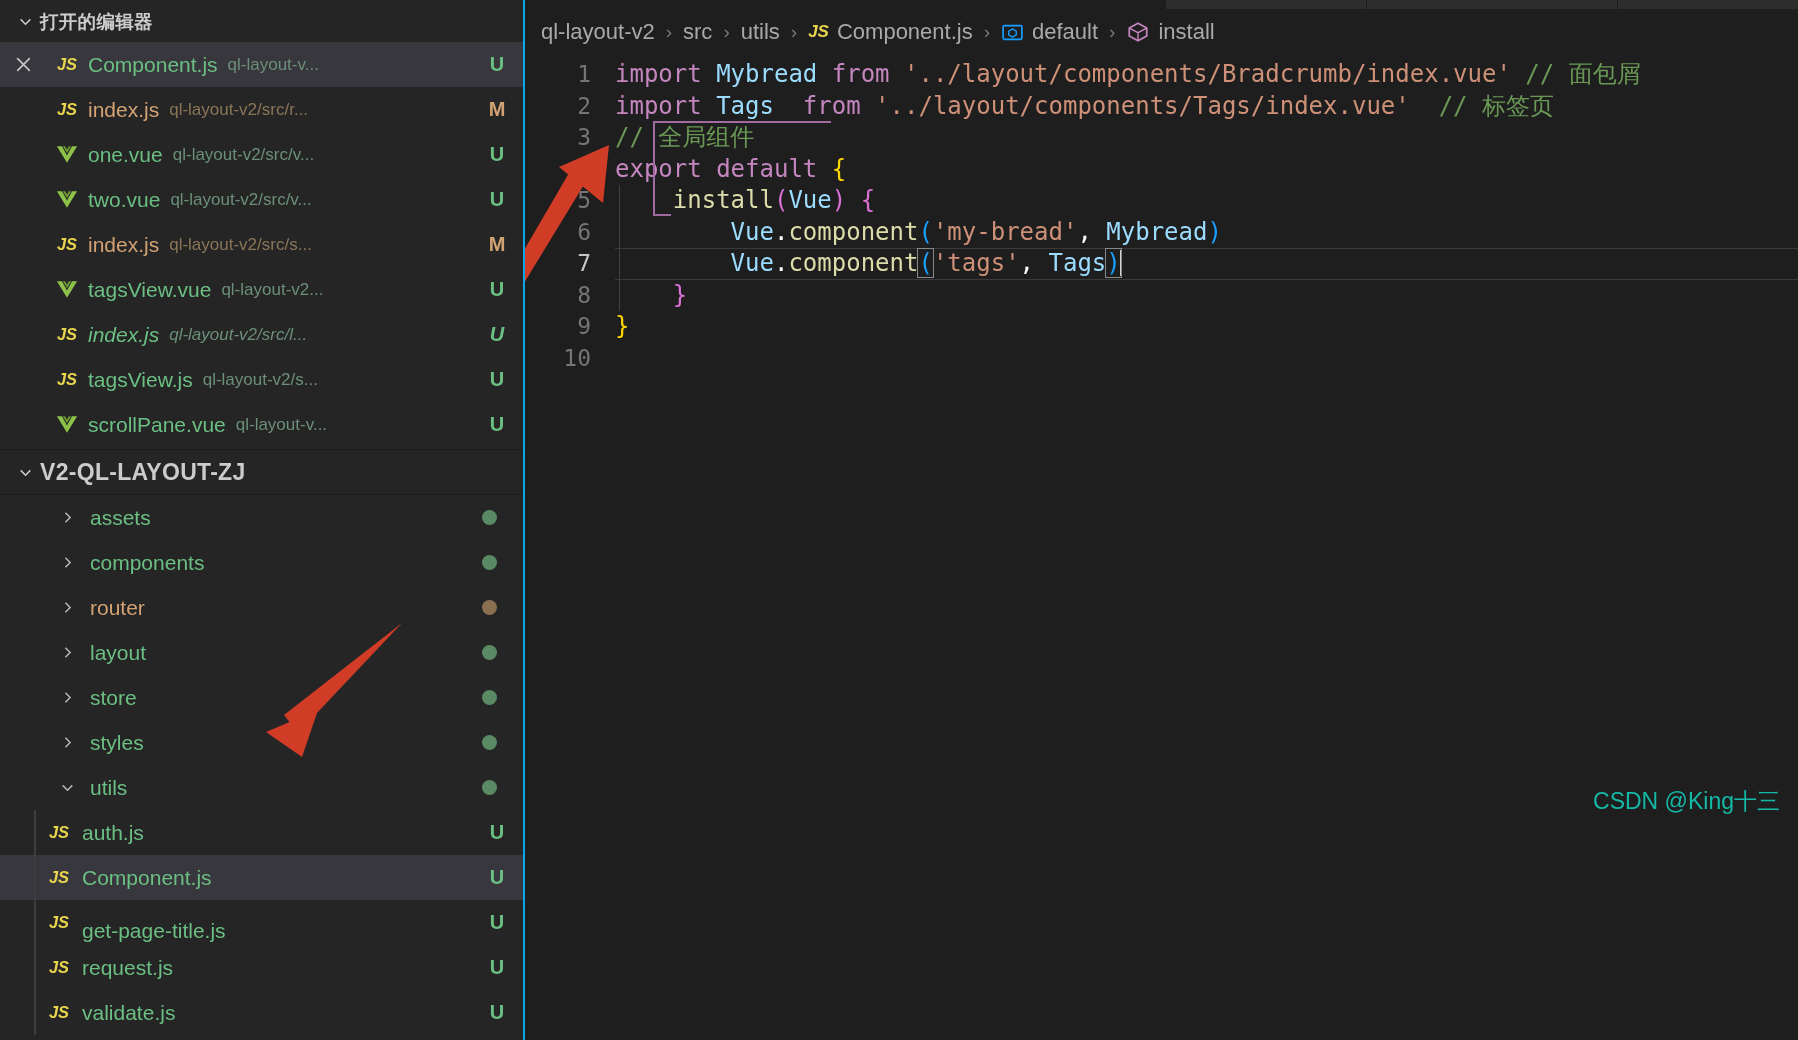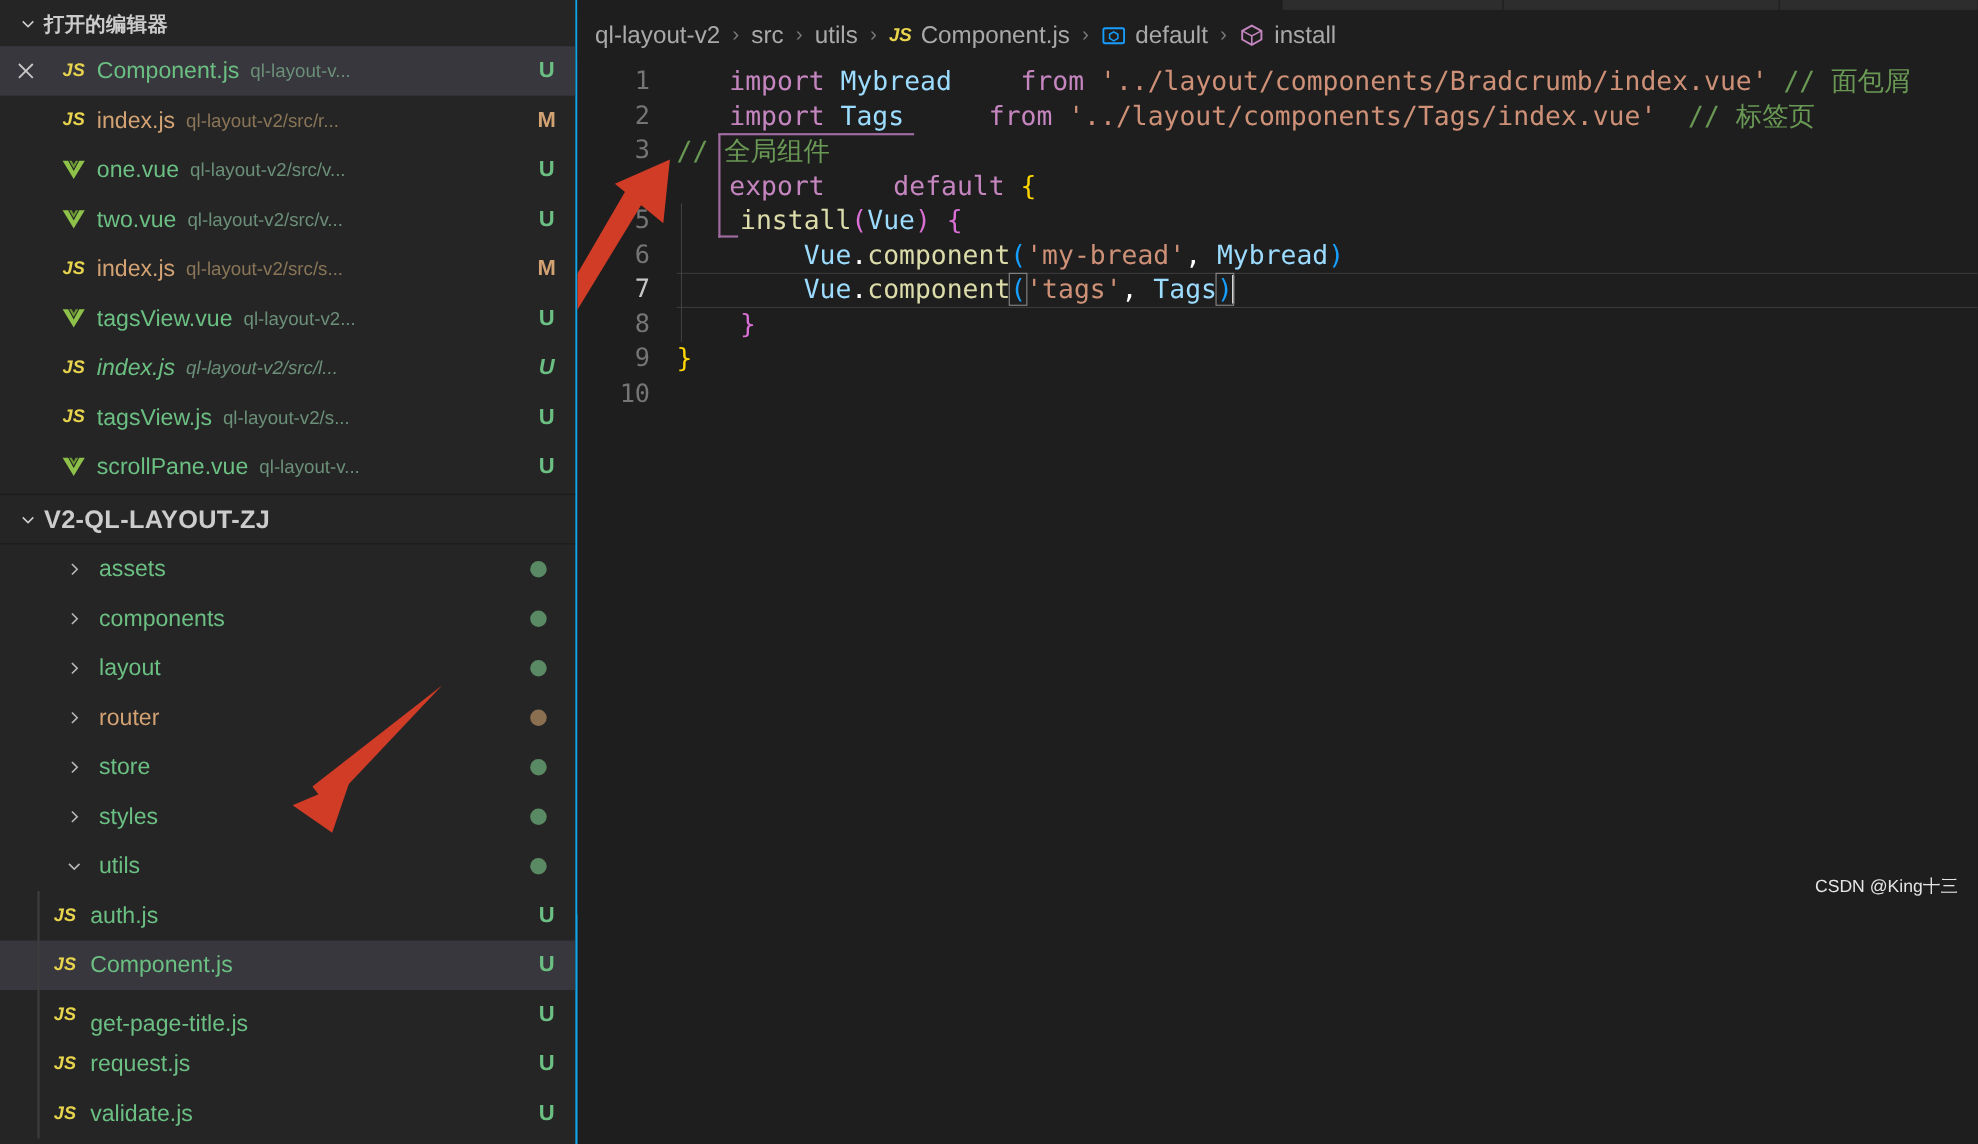--- a/index.html
+++ b/index.html
@@ -115,21 +115,21 @@
     width:66px;min-width:66px;text-align:right;padding-right:24px;
     color:#757575;font-size:23px;user-select:none;
   }
   .ln.cur{color:#c6c6c6;}
   .src{position:relative;}
   .cur-line-bd{
     position:absolute;left:90px;right:0;height:31.5px;
     border-top:1px solid #3a3a3a;border-bottom:1px solid #3a3a3a;
     box-sizing:border-box;pointer-events:none;
   }
-  .kw{color:#c586c0;margin-left:48px;}
+  .kw{color:#c586c0;}
   .var{color:#9cdcfe;}
   .str{color:#ce9178;}
   .cmt{color:#6a9955;}
   .fn{color:#dcdcaa;}
   .pl{color:#ffffff;}
   .br-y{color:#ffd700;}
   .br-p{color:#da70d6;}
   .br-b{color:#179fff;}
   .brmatch{outline:1px solid #888888;outline-offset:0px;}
   .caret{
@@ -142,22 +142,22 @@
   .scope-guide{
     position:absolute;width:2px;background:#a06ba0;
   }
   .scope-top{position:absolute;height:2px;background:#a06ba0;}
   .scope-bot{position:absolute;height:2px;background:#a06ba0;}
 
   
   .arrow{position:absolute;pointer-events:none;}
 
   .watermark{
-    position:absolute;right:18px;bottom:14px;color:#e5e5e5;
-    font-size:16px;font-family:"Liberation Sans",sans-serif;
+    position:absolute;right:18px;bottom:14px;color:#14b8a6;
+    font-size:23px;font-family:"Liberation Sans",sans-serif;
   }
 </style>
 </head>
 <body>
 
 <div class="app">
 
   <div class="sidebar">
 
     <div class="pane-header">
@@ -300,32 +300,32 @@
         <span class="folder-name">components</span>
         <span class="dot"></span>
       </div>
 
       <div class="tr">
         <span class="tw">
             <svg width="17" height="17" viewBox="0 0 16 16">
               <path d="M6 3.5 L10.5 8 L6 12.5" fill="none" stroke="#b8b8b8" stroke-width="1.4"></path>
             </svg>
           </span>
+        <span class="folder-name mod">router</span>
+        <span class="dot mod"></span>
+      </div>
+
+      <div class="tr">
+        <span class="tw">
+            <svg width="17" height="17" viewBox="0 0 16 16">
+              <path d="M6 3.5 L10.5 8 L6 12.5" fill="none" stroke="#b8b8b8" stroke-width="1.4"></path>
+            </svg>
+          </span>
         <span class="folder-name">layout</span>
         <span class="dot"></span>
-      </div>
-
-      <div class="tr">
-        <span class="tw">
-            <svg width="17" height="17" viewBox="0 0 16 16">
-              <path d="M6 3.5 L10.5 8 L6 12.5" fill="none" stroke="#b8b8b8" stroke-width="1.4"></path>
-            </svg>
-          </span>
-        <span class="folder-name mod">router</span>
-        <span class="dot mod"></span>
       </div>
 
       <div class="tr">
         <span class="tw">
             <svg width="17" height="17" viewBox="0 0 16 16">
               <path d="M6 3.5 L10.5 8 L6 12.5" fill="none" stroke="#b8b8b8" stroke-width="1.4"></path>
             </svg>
           </span>
         <span class="folder-name">store</span>
         <span class="dot"></span>

